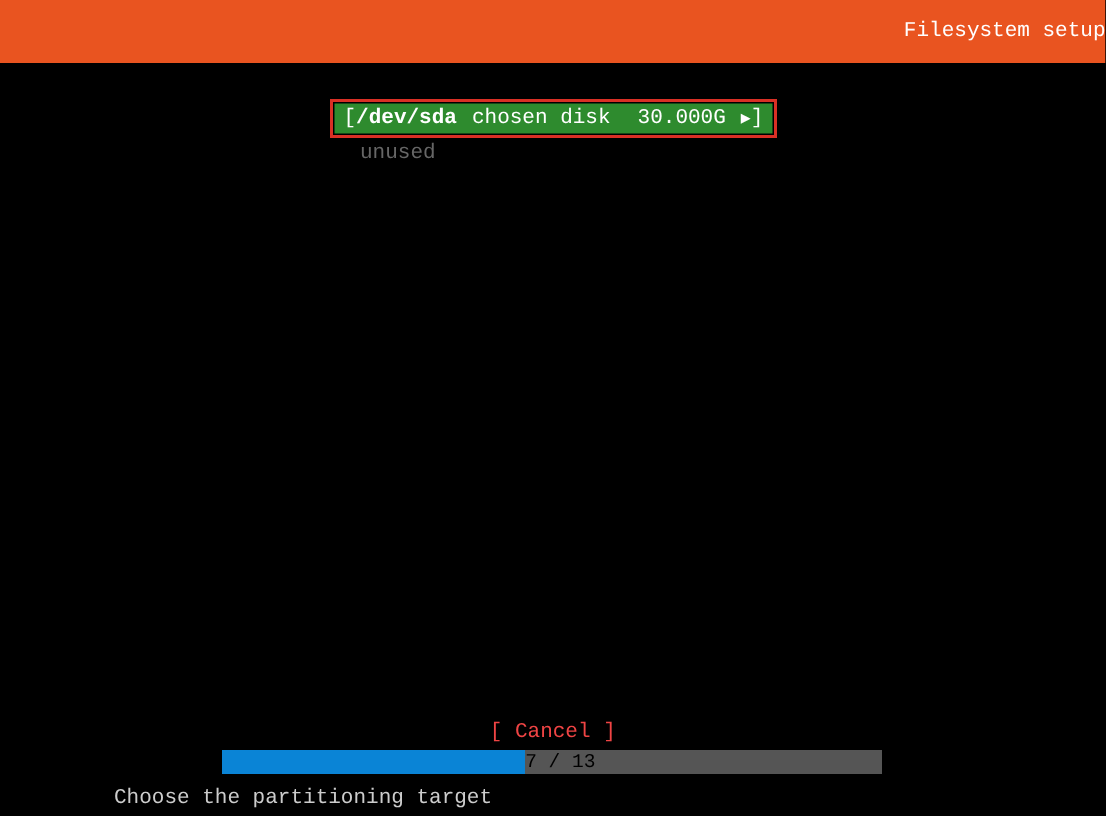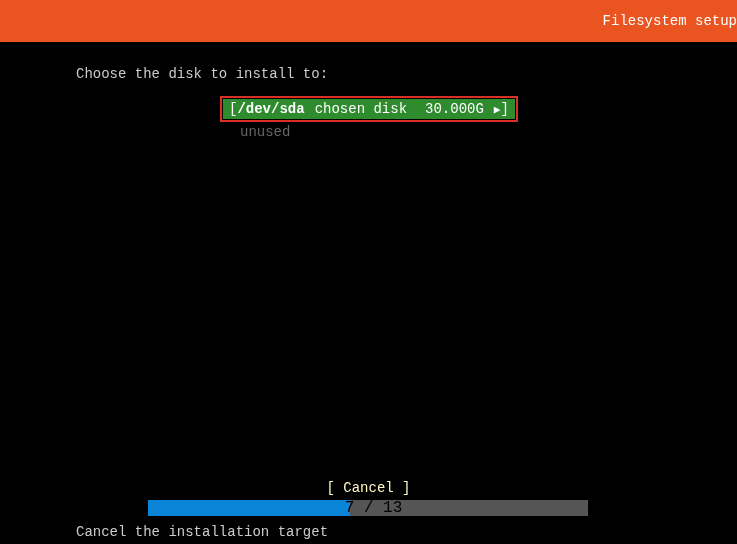--- a/index.html
+++ b/index.html
@@ -59,21 +59,21 @@
     .unused {
       color: #666;
       margin-top: 2px;
       padding-left: 20px;
     }
     .cancel {
       position: absolute;
       bottom: 48px;
       width: 100%;
       text-align: center;
-      color: #fef9c3;
+      color: #ef4444;
     }
     .progress-container {
       position: absolute;
       bottom: 28px;
       left: 148px;
       width: 440px;
       height: 16px;
       background: #555;
     }
     .progress-fill {
@@ -81,40 +81,39 @@
       background: #0a84d6;
       width: 46%;
     }
     .progress-label {
       position: absolute;
       top: 0;
       left: 0;
       width: 100%;
       text-align: center;
       color: #000;
-      font-size: 16px;
+      font-size: 13px;
       line-height: 16px;
       padding-left: 11px;
     }
     .footer-text {
       position: absolute;
       bottom: 4px;
       left: 76px;
       color: #ccc;
     }
   </style>
 </head>
 <body>
 
 <div class="header-bar">
   <span>Filesystem setup</span>
 </div>
 
 <div class="main">
-  <div class="prompt">Choose the disk to install to:</div>
 
   <div class="disk-area">
     <span class="highlight-box">
       <span class="disk-row">
         <span>[ </span>
         <span class="dev">/dev/sda</span>
         <span class="dtype">chosen disk</span>
         <span class="size">30.000G</span>
         <span class="arrow">▶</span>
         <span> ]</span>
@@ -126,13 +125,13 @@
 
 <div class="cancel">
   <span>[ Cancel    ]</span>
 </div>
 
 <div class="progress-container">
   <div class="progress-fill"></div>
   <div class="progress-label">7 / 13</div>
 </div>
 
-<div class="footer-text">Cancel the installation target</div>
+<div class="footer-text">Choose the partitioning target</div>
 
 </body></html>

